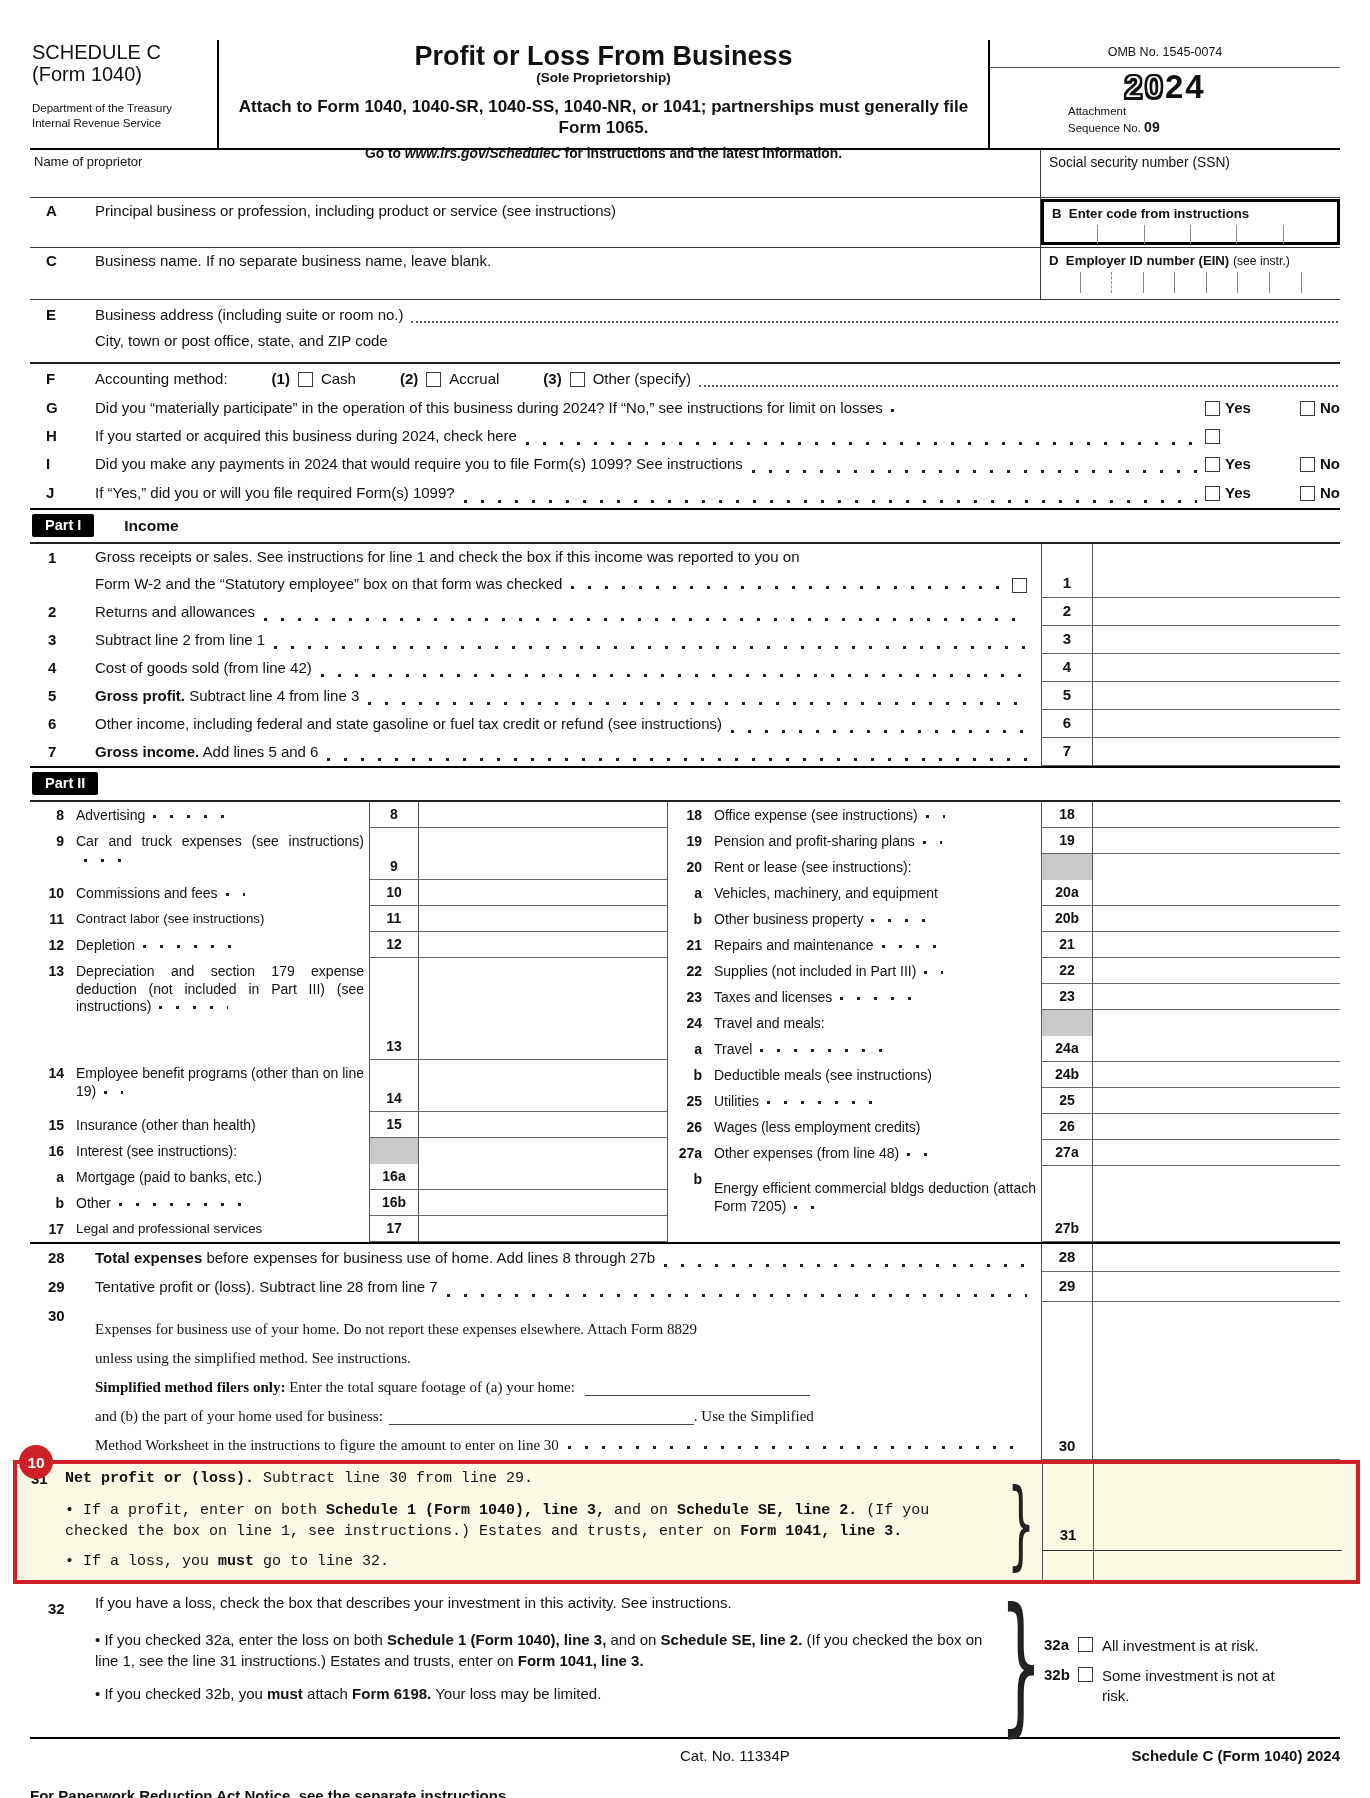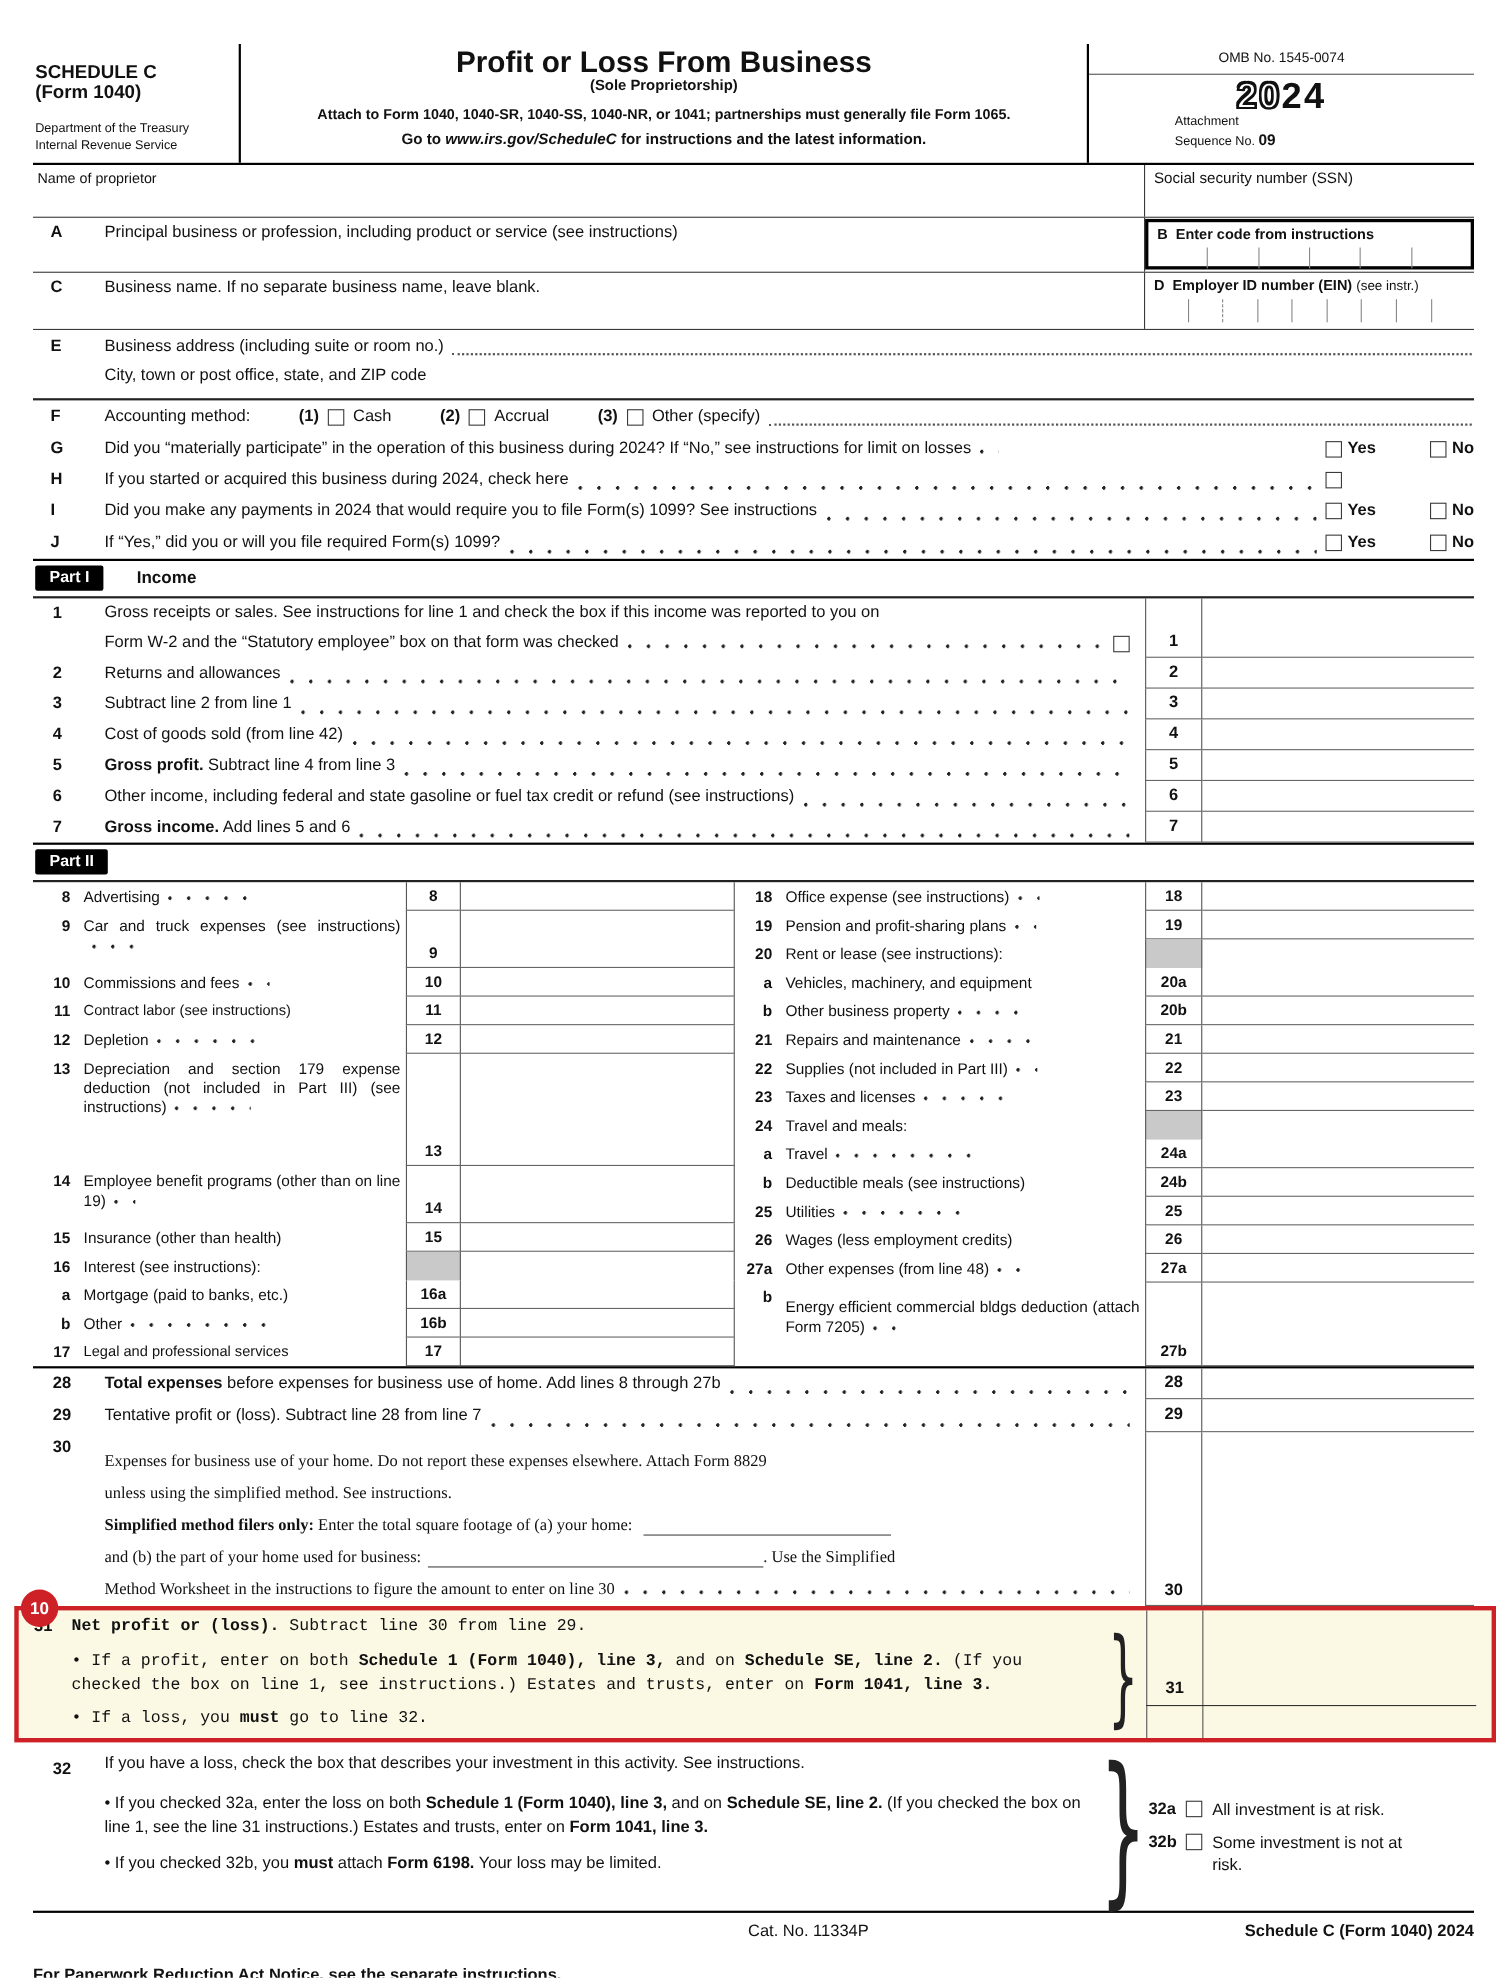--- a/index.html
+++ b/index.html
@@ -6,26 +6,26 @@
   .page{width:1370px;height:1798px;box-sizing:border-box;padding:40px 30px 0 30px;
         font-family:"Liberation Sans",sans-serif;color:#111;background:#fff;position:relative;font-size:15px;line-height:1.25;}
   .b{font-weight:bold;}
   .it{font-style:italic;}
   .nw{white-space:nowrap;}
   .fill{flex:1;}
 
   
   .hdr{display:flex;height:108px;}
   .hdr-left{width:187px;padding:2px 8px 0 2px;box-sizing:border-box;}
-  .sc{font-size:17px;font-weight:bold;line-height:1.08;margin-top:15px;}
+  .sc{font-size:20px;font-weight:normal;line-height:1.08;}
   .dept{font-size:11.5px;margin-top:16px;line-height:1.3;}
   .hdr-mid{flex:1;border-left:2px solid #000;text-align:center;padding:0 8px;box-sizing:border-box;}
   .hdr-title{font-size:27px;font-weight:bold;line-height:1.05;margin-top:2px;}
   .hdr-sub{font-size:13.5px;font-weight:bold;}
-  .hdr-attach{font-size:13px;font-weight:bold;margin-top:9px;}
+  .hdr-attach{font-size:17px;font-weight:bold;margin-top:9px;}
   .hdr-goto{font-size:13.8px;font-weight:bold;margin-top:6px;}
   .hdr-right{width:352px;border-left:2px solid #000;box-sizing:border-box;display:flex;flex-direction:column;}
   .omb{font-size:12.5px;text-align:center;padding:5px 0 6px;border-bottom:1.5px solid #555;}
   .year{font-size:33px;font-weight:bold;text-align:center;letter-spacing:2px;line-height:1.05;margin-top:2px;}
   .yr-o{color:#fff;-webkit-text-stroke:2px #111;
         text-shadow:-1.5px -1.5px 0 #111,1.5px -1.5px 0 #111,-1.5px 1.5px 0 #111,1.5px 1.5px 0 #111;}
   .attach{font-size:11.5px;line-height:1.25;padding-left:78px;}
   .seq{font-size:14px;font-weight:bold;}
 
   

